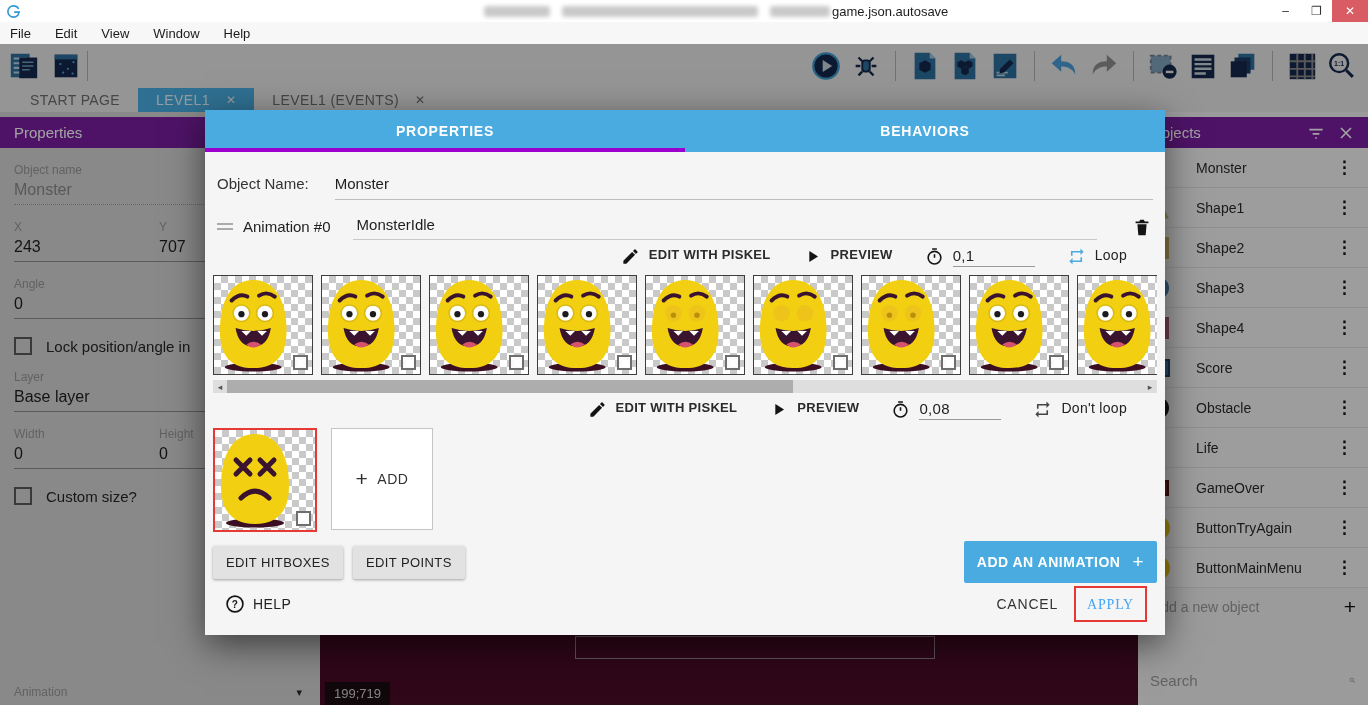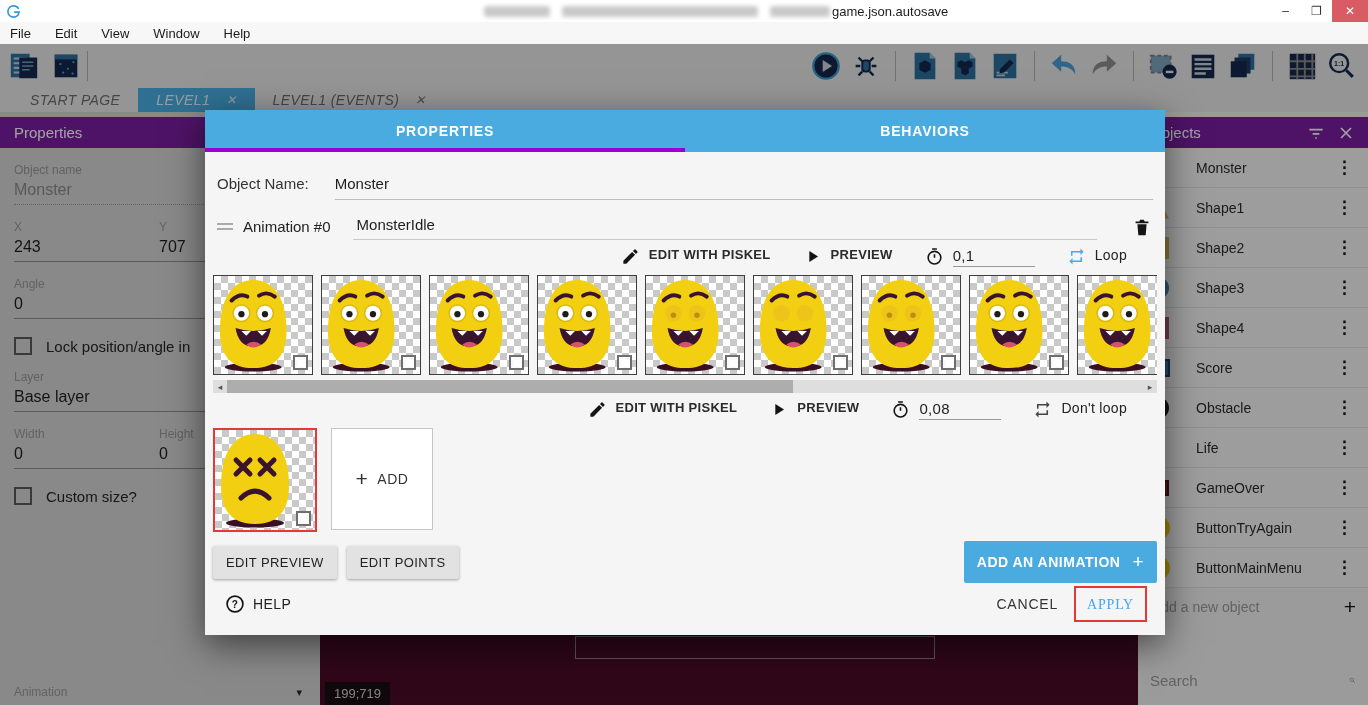--- a/index.html
+++ b/index.html
@@ -22,21 +22,21 @@
 
   
   .toolbar { position:absolute; top:44px; left:0; right:0; height:44px; background:#e9e9e9; display:flex; align-items:center; }
   .toolbar-left { margin-left:8px; display:flex; align-items:center; gap:10px; }
   .toolbar-right { position:absolute; right:10px; display:flex; align-items:center; gap:8px; }
   .tb-icon { width:32px; height:32px; display:inline-flex; }
   .tb-icon svg { width:100%; height:100%; }
   .tb-sep { width:1px; height:30px; background:#b2b2b2; margin:0 5px; }
 
   
-  .tabbar { position:absolute; top:88px; left:0; right:0; height:24px; background:#e9e9e9; display:flex; align-items:flex-end; padding-left:12px;font-style:italic; }
+  .tabbar { position:absolute; top:88px; left:0; right:0; height:24px; background:#e9e9e9; display:flex; align-items:flex-end; padding-left:12px; }
   .tab { height:24px; display:flex; align-items:center; padding:0 18px; font-size:14px; color:#6e6e6e; letter-spacing:.4px; white-space:nowrap; }
   .tab.active { background:#4ab0e4; color:#e9f5fc; }
   .tab-close { margin-left:16px; font-size:12px; }
 
   
   .left-panel { position:absolute; top:112px; left:0; width:320px; bottom:0; background:#d6d6d6; }
   .panel-header { height:31px; margin-top:5px; background:#7b1fa2; color:#fff; display:flex; align-items:center; padding:0 14px; font-size:15px; }
   .fld { margin:15px 14px 0; }
   .fld-label { font-size:12px; color:#9a9a9a; }
   .fld-value { font-size:16px; color:#1f1f1f; border-bottom:1px solid #8f8f8f; padding:4px 0 5px; }
@@ -738,21 +738,21 @@
             </div>
           </div>
         </div>
       <div class="add-tile">
         <span class="plus">+</span>
         <span>ADD</span>
       </div>
     </div>
 
     <div class="btm-btns">
-      <span class="gray-btn">EDIT PREVIEW</span>
+      <span class="gray-btn">EDIT HITBOXES</span>
       <span class="gray-btn">EDIT POINTS</span>
       <span class="add-anim-btn">
         <span>ADD AN ANIMATION</span>
         <span class="plus">+</span>
       </span>
     </div>
 
     <div class="dlg-footer">
       <span class="help-btn">
         <span class="help-ic">

